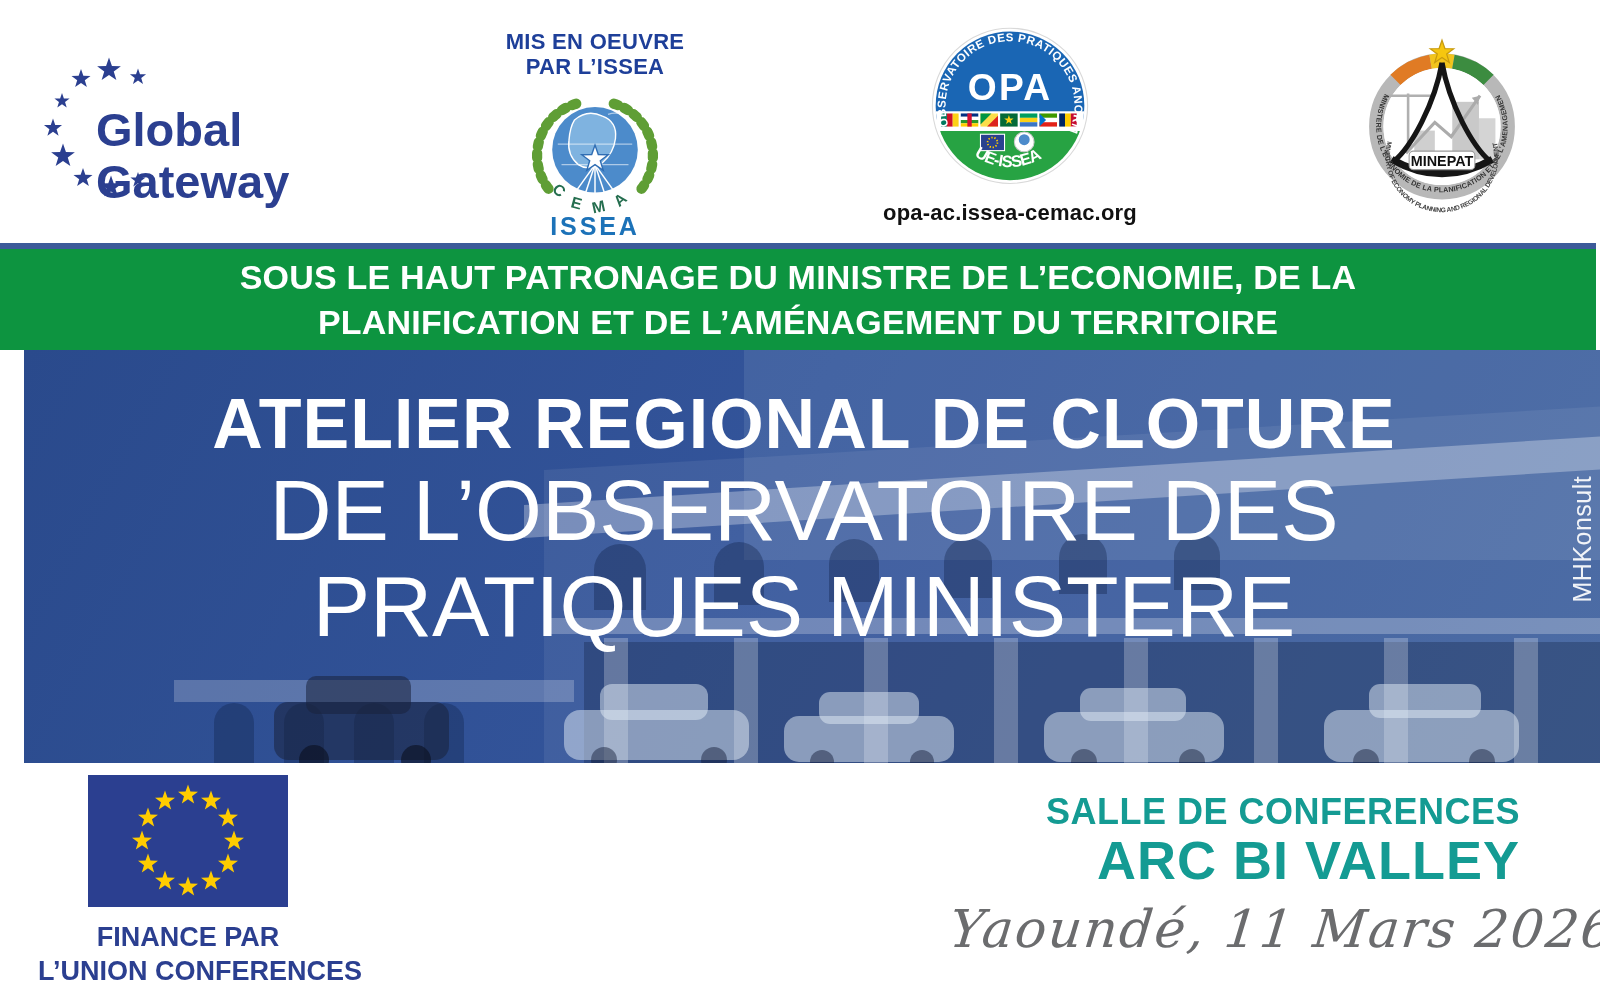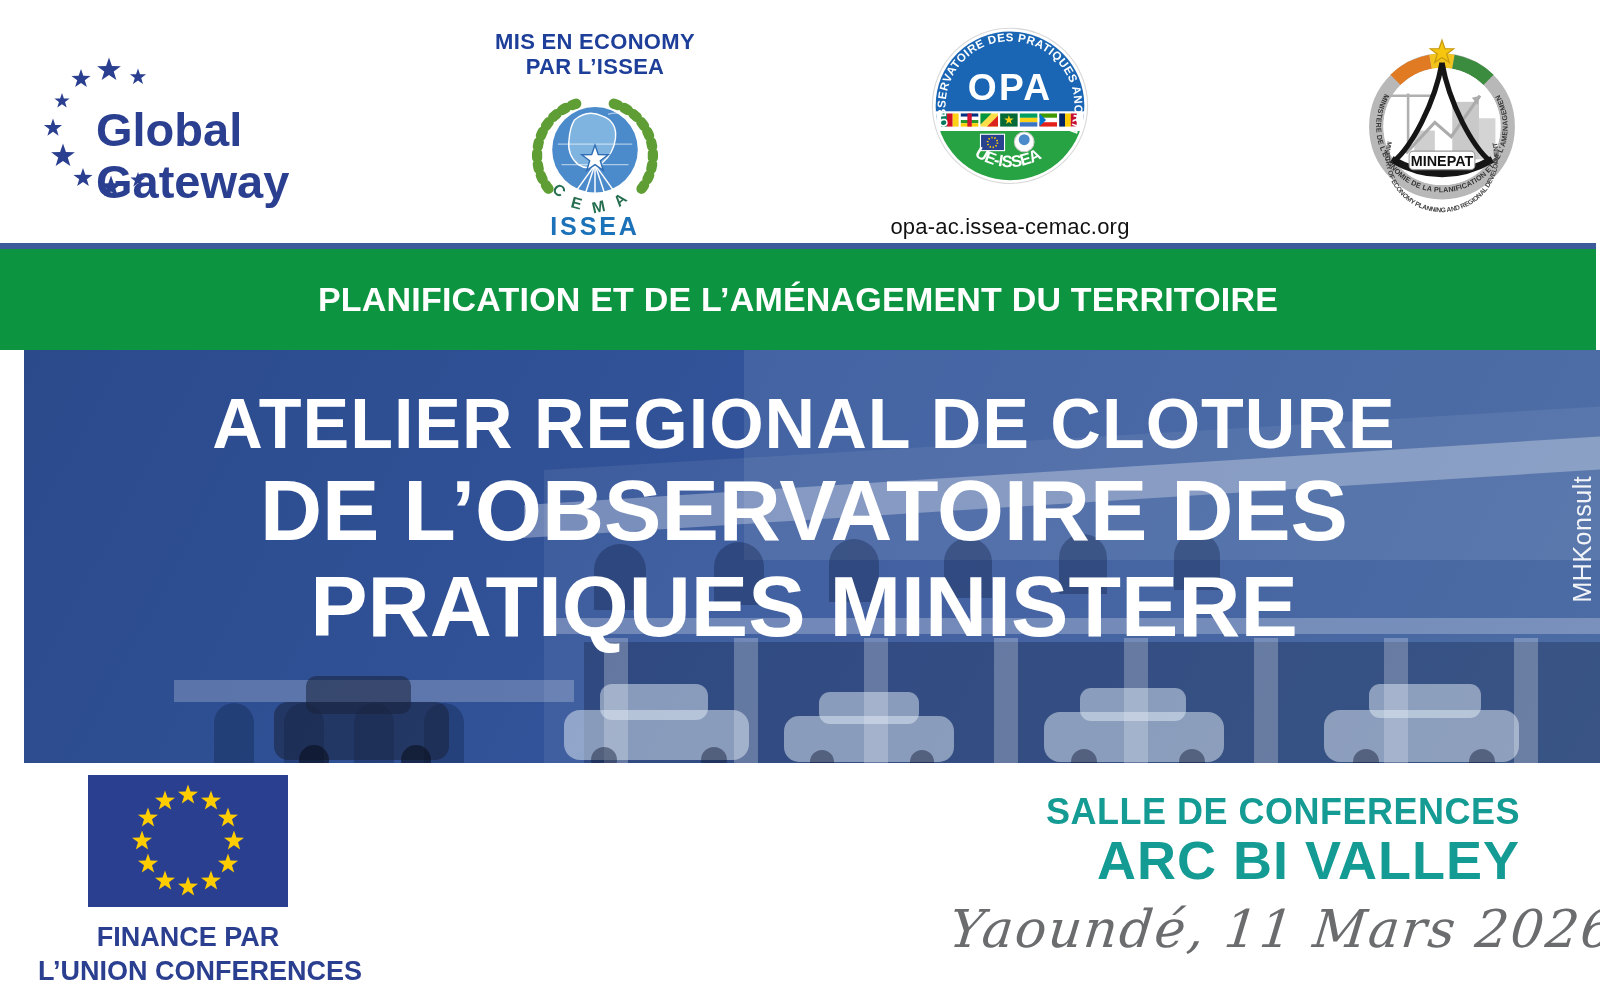--- a/index.html
+++ b/index.html
@@ -12,36 +12,36 @@
   .f-gold{fill:var(--eu_gold);}
   .f-opablue{fill:var(--opa_blue);} .f-opagreen{fill:var(--opa_green);}
   .f-globe{fill:var(--globe_blue);} .f-isseatxt{fill:var(--issea_blue);}
 
   
   .header{top:0;left:0;width:1600px;height:243px;background:#fff;}
   .gg{left:34px;top:50px;}
   .issea-block{left:478px;top:30px;width:234px;text-align:center;}
   .issea-cap{color:var(--caption_blue);font-weight:800;font-size:22px;line-height:1.12;letter-spacing:.3px;}
   .opa-block{left:878px;top:26px;width:264px;text-align:center;}
-  .opa-url{margin-top:20px;color:#111;font-weight:400;font-size:22px;letter-spacing:.2px;text-align:center;}
+  .opa-url{margin-top:6px;color:#111;font-weight:700;font-size:22px;letter-spacing:.2px;text-align:center;}
   .minepat{left:1352px;top:32px;}
 
   
   .rule{top:243px;left:0;width:1596px;height:6px;background:var(--rule_blue);}
   .banner{top:249px;left:0;width:1596px;height:101px;background:var(--green);
           display:flex;flex-direction:column;justify-content:center;align-items:center;}
   .banner div{color:#fff;font-weight:800;font-size:34px;line-height:1.3;letter-spacing:.2px;white-space:nowrap;}
 
   
   .hero{top:350px;left:0;width:1600px;height:413px;overflow:hidden;
         background:linear-gradient(118deg,var(--hero_dark) 0%,var(--hero_mid) 45%,var(--hero_light) 100%);margin-left:24px;}
   .hero-decor{position:absolute;left:0;top:0;width:1600px;height:413px;}
   .hero-titles{position:absolute;left:0;top:38px;width:1560px;text-align:center;color:#fff;}
   .ht1{font-size:70px;font-weight:800;letter-spacing:1px;line-height:1.05;white-space:nowrap;}
-  .ht2,.ht3{font-size:86px;font-weight:700;letter-spacing:0;line-height:1.12;white-space:nowrap;}
+  .ht2,.ht3{font-size:86px;font-weight:400;letter-spacing:0;line-height:1.12;white-space:nowrap;}
   .watermark{position:absolute;right:-28px;top:168px;width:140px;color:#fff;opacity:.92;
              font-size:25px;font-weight:400;letter-spacing:.5px;transform:rotate(-90deg);white-space:nowrap;}
 
   
   .footer{top:763px;left:0;width:1600px;height:244px;background:#fff;}
   .eu-block{left:88px;top:12px;width:200px;text-align:center;}
   .eu-cap{margin-top:10px;width:300px;margin-left:-50px;color:var(--navy);
           font-weight:800;font-size:27px;line-height:1.25;white-space:nowrap;}
   .venue{left:950px;top:28px;width:570px;text-align:right;}
   .v1{color:var(--teal);font-weight:800;font-size:36px;letter-spacing:.5px;white-space:nowrap;}
@@ -72,21 +72,21 @@
         <use href="#star5" transform="translate(29,106) scale(1.25)"></use>
         <use href="#star5" transform="translate(49,128) scale(1.0)"></use>
         <use href="#star5" transform="translate(77,137) scale(1.15)"></use>
         <use href="#star5" transform="translate(104,130) scale(0.8)"></use>
       </g>
       <text x="62" y="96" font-size="47" font-weight="700" class="f-navy">Global</text>
       <text x="62" y="148" font-size="47" font-weight="700" class="f-navy">Gateway</text>
     </svg>
 
     <div class="abs issea-block">
-      <div class="issea-cap">MIS EN ECONOMY</div>
+      <div class="issea-cap">MIS EN OEUVRE</div>
       <div class="issea-cap">PAR L’ISSEA</div>
       <svg width="180" height="160" viewBox="0 0 160 172">
         <defs>
             <path id="cemacArc" d="M 30 112 A 56 56 0 0 0 130 112"></path>
           </defs>
 
         <path d="M 30 118 A 58 58 0 0 1 62 26" fill="none" stroke="#5f9e35" stroke-width="11" stroke-dasharray="5 7" stroke-linecap="round"></path>
         <path d="M 130 118 A 58 58 0 0 0 98 26" fill="none" stroke="#5f9e35" stroke-width="11" stroke-dasharray="5 7" stroke-linecap="round"></path>
 
         <circle cx="80" cy="76" r="46" class="f-globe"></circle>
@@ -217,20 +217,21 @@
         <textPath href="#mpFr" startOffset="0" textLength="330">MINISTERE DE L’ECONOMIE DE LA PLANIFICATION ET DE L’AMENAGEMENT DU TERRITOIRE</textPath>
       </text>
       <text font-size="6.5" font-weight="700" fill="#444444">
         <textPath href="#mpEn" startOffset="0" textLength="200">MINISTRY OF ECONOMY PLANNING AND REGIONAL DEVELOPMENT</textPath>
       </text>
     </svg>
   </div>
 
   <div class="abs rule"></div>
   <div class="abs banner">
+    <div>SOUS LE HAUT PATRONAGE DU MINISTRE DE L’ECONOMIE, DE LA</div>
     <div>PLANIFICATION ET DE L’AMÉNAGEMENT DU TERRITOIRE</div>
   </div>
 
   <div class="abs hero">
     <svg class="hero-decor" viewBox="0 0 1600 413" preserveAspectRatio="none">
       <rect x="720" y="0" width="880" height="210" fill="rgba(180,198,222,0.14)"></rect>
       <polygon points="500,155 1600,85 1600,118 500,188" fill="rgba(255,255,255,0.30)"></polygon>
       <polygon points="520,120 1600,55 1600,413 520,413" fill="rgba(255,255,255,0.07)"></polygon>
       <rect x="520" y="268" width="1080" height="16" fill="rgba(255,255,255,0.25)"></rect>
       <g fill="rgba(10,25,60,0.32)">

